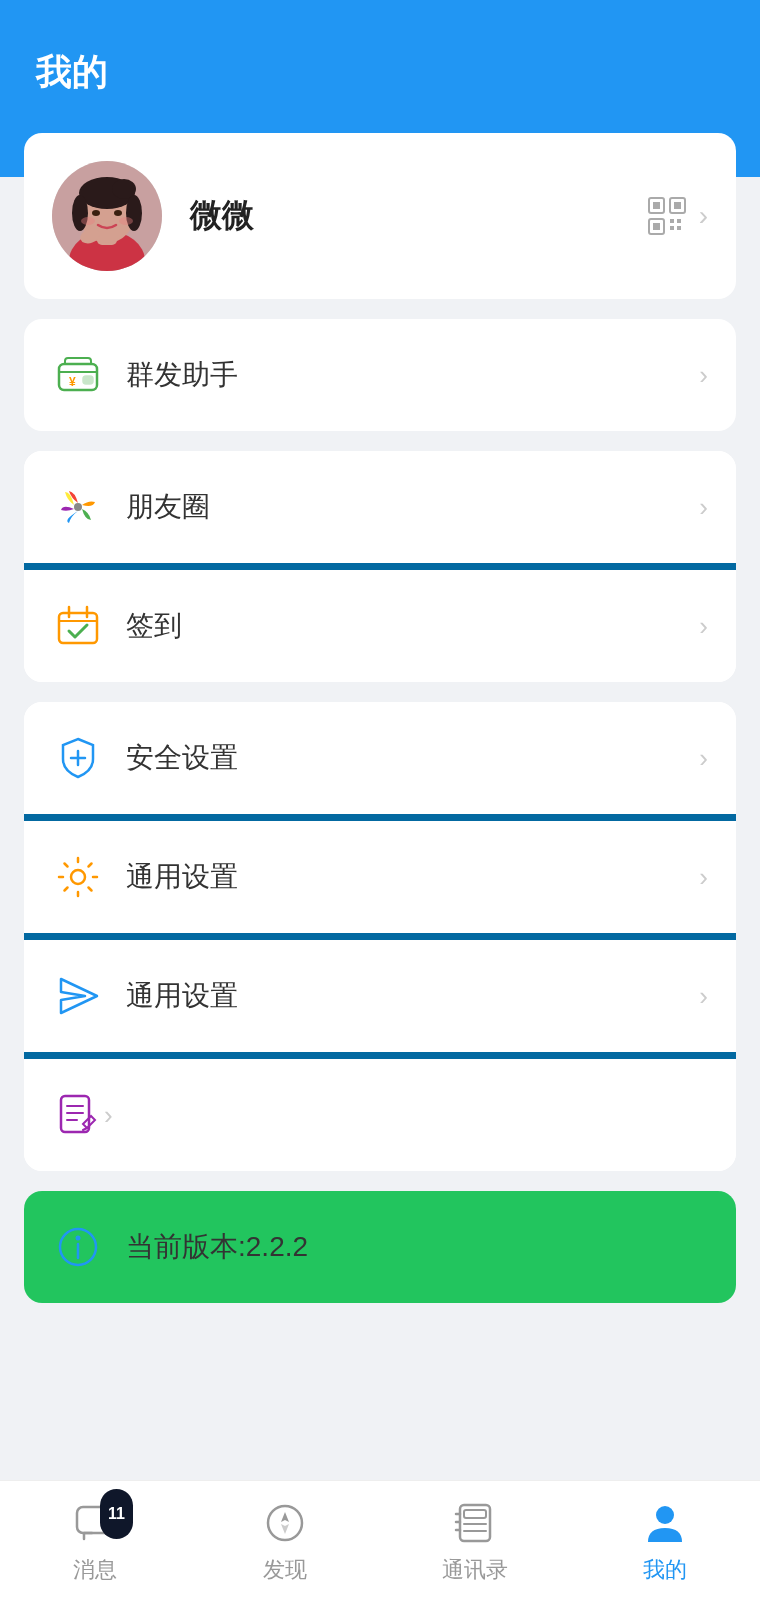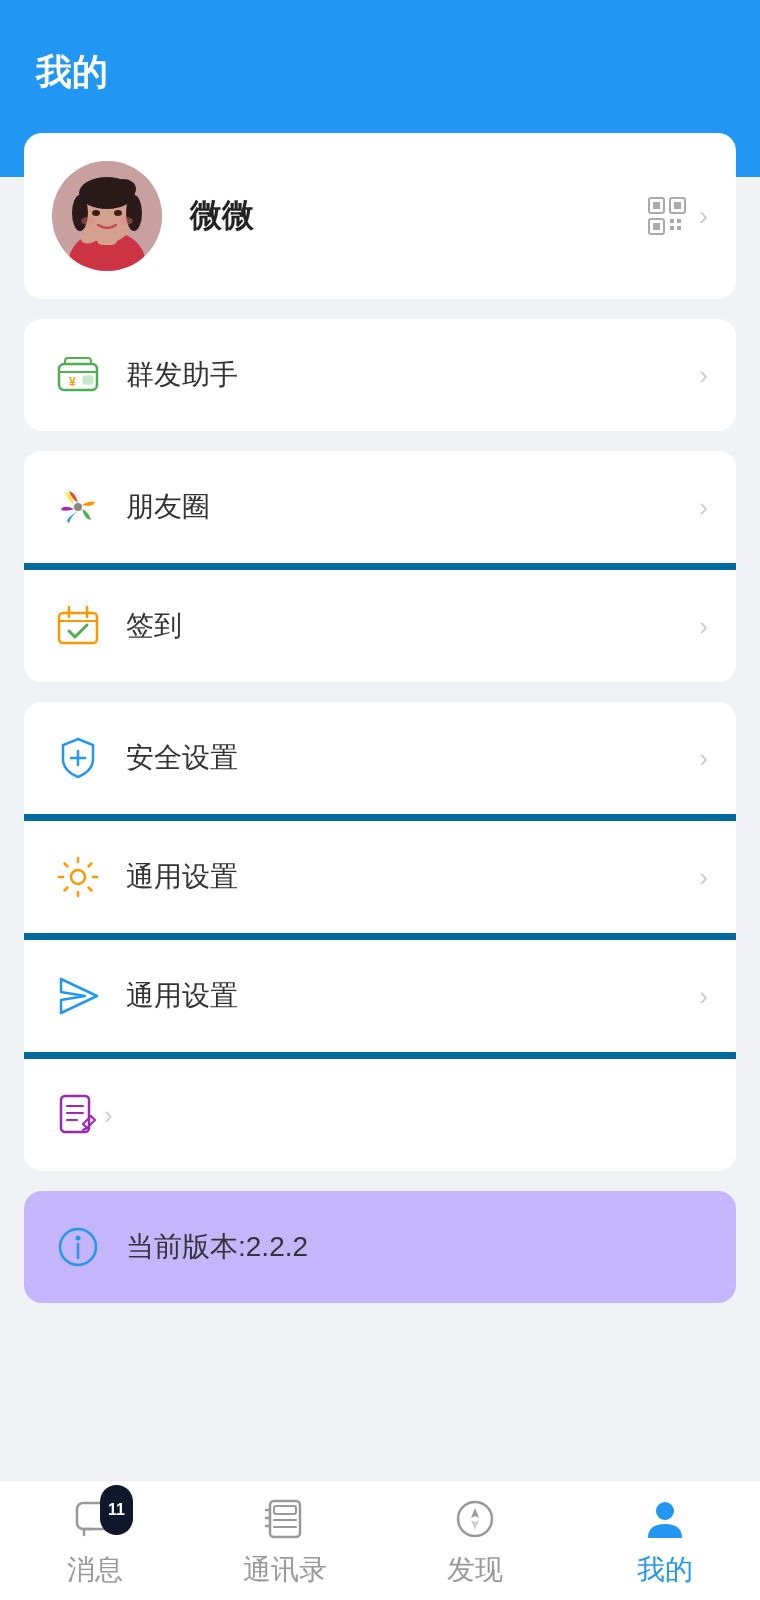--- a/index.html
+++ b/index.html
@@ -145,42 +145,42 @@
     }
     .nav-icon-wrap {
       width: 52px;
       height: 52px;
       display: flex;
       align-items: center;
       justify-content: center;
       position: relative;
     }
     .nav-label {
-      font-size: 28px;
+      font-size: 22px;
       color: #999;
     }
     .nav-label.active {
       color: #2196f3;
     }
     .badge {
       position: absolute;
       top: -8px;
       right: -12px;
       background: #0f172a;
       color: #fff;
       border-radius: 20px;
       font-size: 16px;
       padding: 16px 8px;
       min-width: 26px;
       text-align: center;
       font-weight: bold;
     }
 
     .version-card {
-      background: #c4b5fd;
+      background: #22c55e;
       border-radius: 18px;
       margin-bottom: 20px;
     }
     .version-item {
       display: flex;
       align-items: center;
       padding: 30px 28px;
     }
 
     
@@ -387,46 +387,46 @@
         <path d="M10 37 L10 31 L18 31" stroke="#999" stroke-width="2.5" fill="none" stroke-linecap="round" stroke-linejoin="round"></path>
       </svg>
       <span class="badge">11</span>
     </div>
     <span class="nav-label">消息</span>
   </div>
 
   <div class="nav-item">
     <div class="nav-icon-wrap">
       <svg width="42" height="42" viewBox="0 0 42 42" xmlns="http://www.w3.org/2000/svg">
+        <circle cx="21" cy="21" r="17" fill="none" stroke="#999" stroke-width="2.5"></circle>
+        <polygon points="21,10 25,20 21,18 17,20" fill="#999"></polygon>
+        <polygon points="21,32 17,22 21,24 25,22" fill="#ccc"></polygon>
+      </svg>
+    </div>
+    <span class="nav-label">发现</span>
+  </div>
+
+  <div class="nav-item">
+    <div class="nav-icon-wrap">
+      <svg width="42" height="42" viewBox="0 0 42 42" xmlns="http://www.w3.org/2000/svg">
         <rect x="6" y="3" width="30" height="36" rx="4" fill="none" stroke="#999" stroke-width="2.5"></rect>
         <rect x="10" y="8" width="22" height="8" rx="2" fill="none" stroke="#999" stroke-width="2"></rect>
         <line x1="10" y1="22" x2="32" y2="22" stroke="#999" stroke-width="2" stroke-linecap="round"></line>
         <line x1="10" y1="29" x2="32" y2="29" stroke="#999" stroke-width="2" stroke-linecap="round"></line>
         <line x1="2" y1="12" x2="6" y2="12" stroke="#999" stroke-width="2.5" stroke-linecap="round"></line>
         <line x1="2" y1="20" x2="6" y2="20" stroke="#999" stroke-width="2.5" stroke-linecap="round"></line>
         <line x1="2" y1="28" x2="6" y2="28" stroke="#999" stroke-width="2.5" stroke-linecap="round"></line>
       </svg>
     </div>
     <span class="nav-label">通讯录</span>
   </div>
 
   <div class="nav-item">
     <div class="nav-icon-wrap">
       <svg width="42" height="42" viewBox="0 0 42 42" xmlns="http://www.w3.org/2000/svg">
-        <circle cx="21" cy="21" r="17" fill="none" stroke="#999" stroke-width="2.5"></circle>
-        <polygon points="21,10 25,20 21,18 17,20" fill="#999"></polygon>
-        <polygon points="21,32 17,22 21,24 25,22" fill="#ccc"></polygon>
-      </svg>
-    </div>
-    <span class="nav-label">发现</span>
-  </div>
-
-  <div class="nav-item">
-    <div class="nav-icon-wrap">
-      <svg width="42" height="42" viewBox="0 0 42 42" xmlns="http://www.w3.org/2000/svg">
         <circle cx="21" cy="13" r="9" fill="#2196f3"></circle>
         <path d="M4 40 Q4 26 21 26 Q38 26 38 40" fill="#2196f3"></path>
       </svg>
     </div>
     <span class="nav-label active">我的</span>
   </div>
 
 </div>
 
 </body></html>

